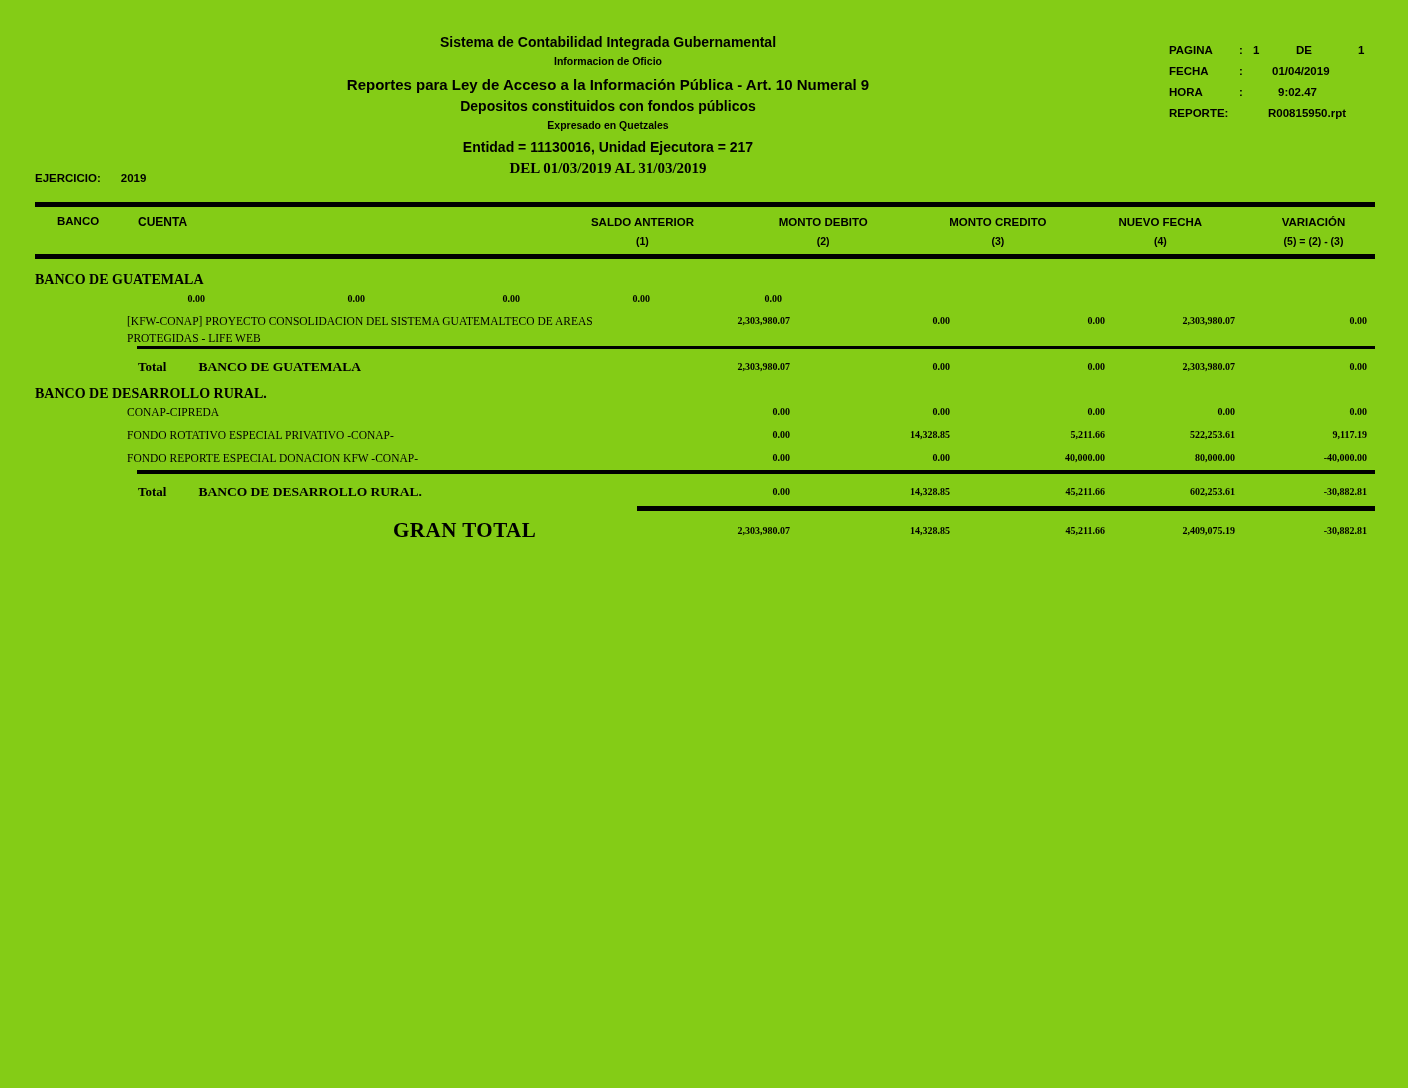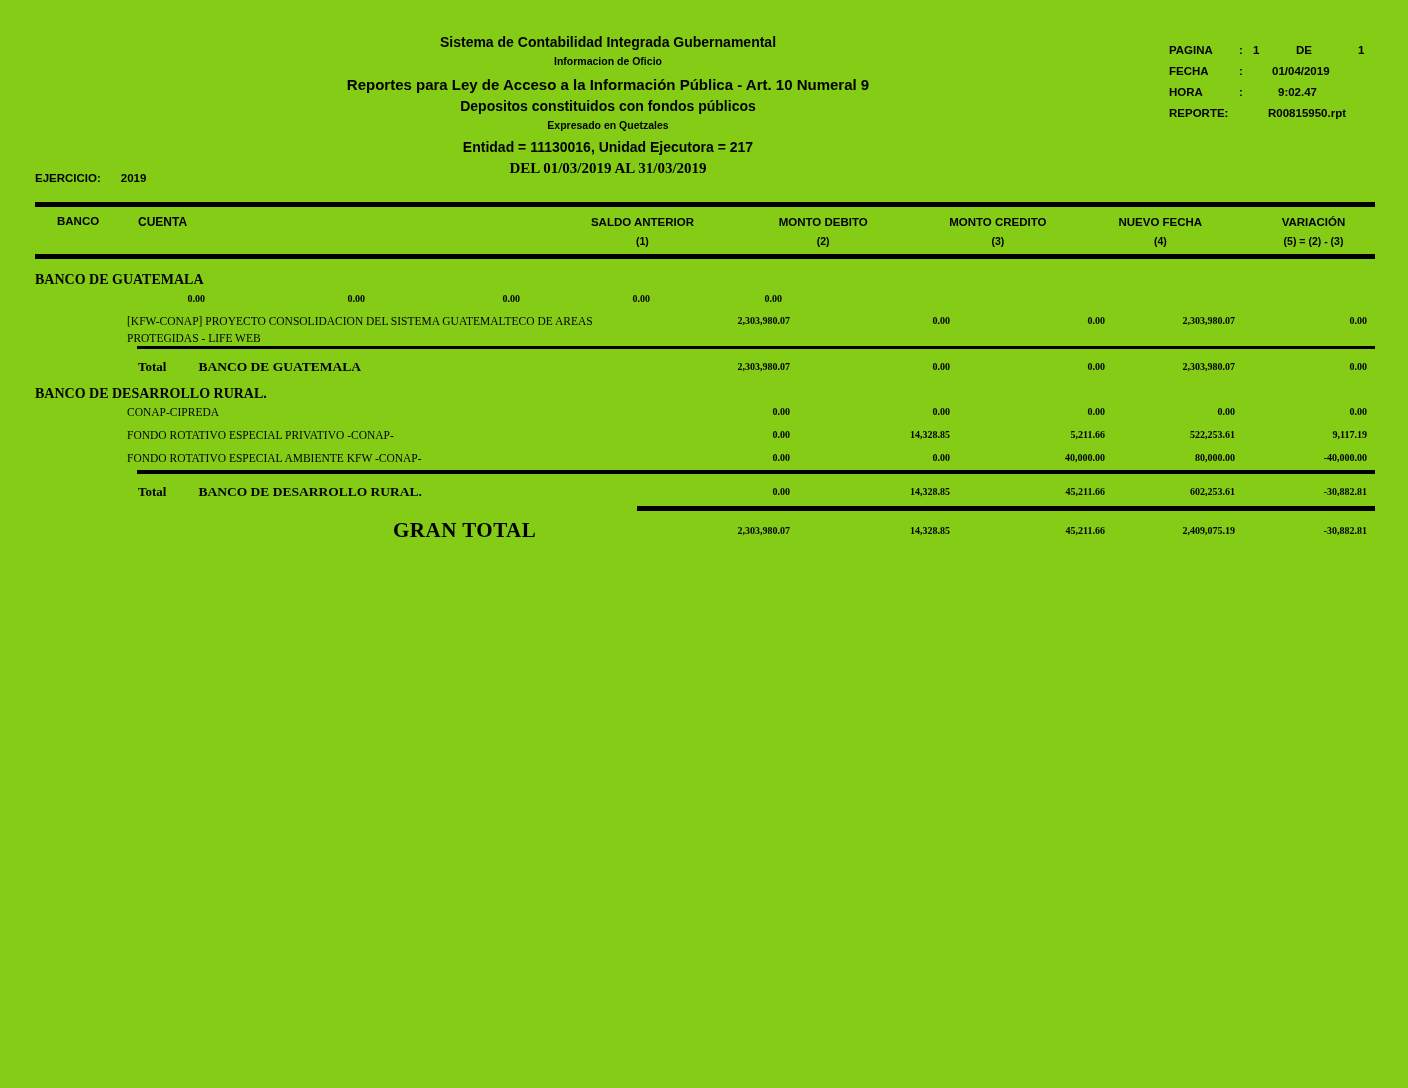--- a/index.html
+++ b/index.html
@@ -182,21 +182,21 @@
   <div class="trow" style="top:427px">
     <div class="c-cuenta"><span>FONDO ROTATIVO ESPECIAL PRIVATIVO -CONAP-</span></div>
     <div class="num c1">0.00</div>
     <div class="num c2">14,328.85</div>
     <div class="num c3">5,211.66</div>
     <div class="num c4">522,253.61</div>
     <div class="num c5">9,117.19</div>
   </div>
 
   <div class="trow" style="top:450px">
-    <div class="c-cuenta"><span>FONDO ROTATIVO ESPECIAL AMBIENTE KFW -CONAP-</span></div>
+    <div class="c-cuenta"><span>FONDO REPORTE ESPECIAL DONACION KFW -CONAP-</span></div>
     <div class="num c1">0.00</div>
     <div class="num c2">0.00</div>
     <div class="num c3">40,000.00</div>
     <div class="num c4">80,000.00</div>
     <div class="num c5">-40,000.00</div>
   </div>
 
   <div class="trow" style="top:484px">
     <div class="total-cell">
       <span>Total</span><span class="bank">BANCO DE DESARROLLO RURAL.</span>

